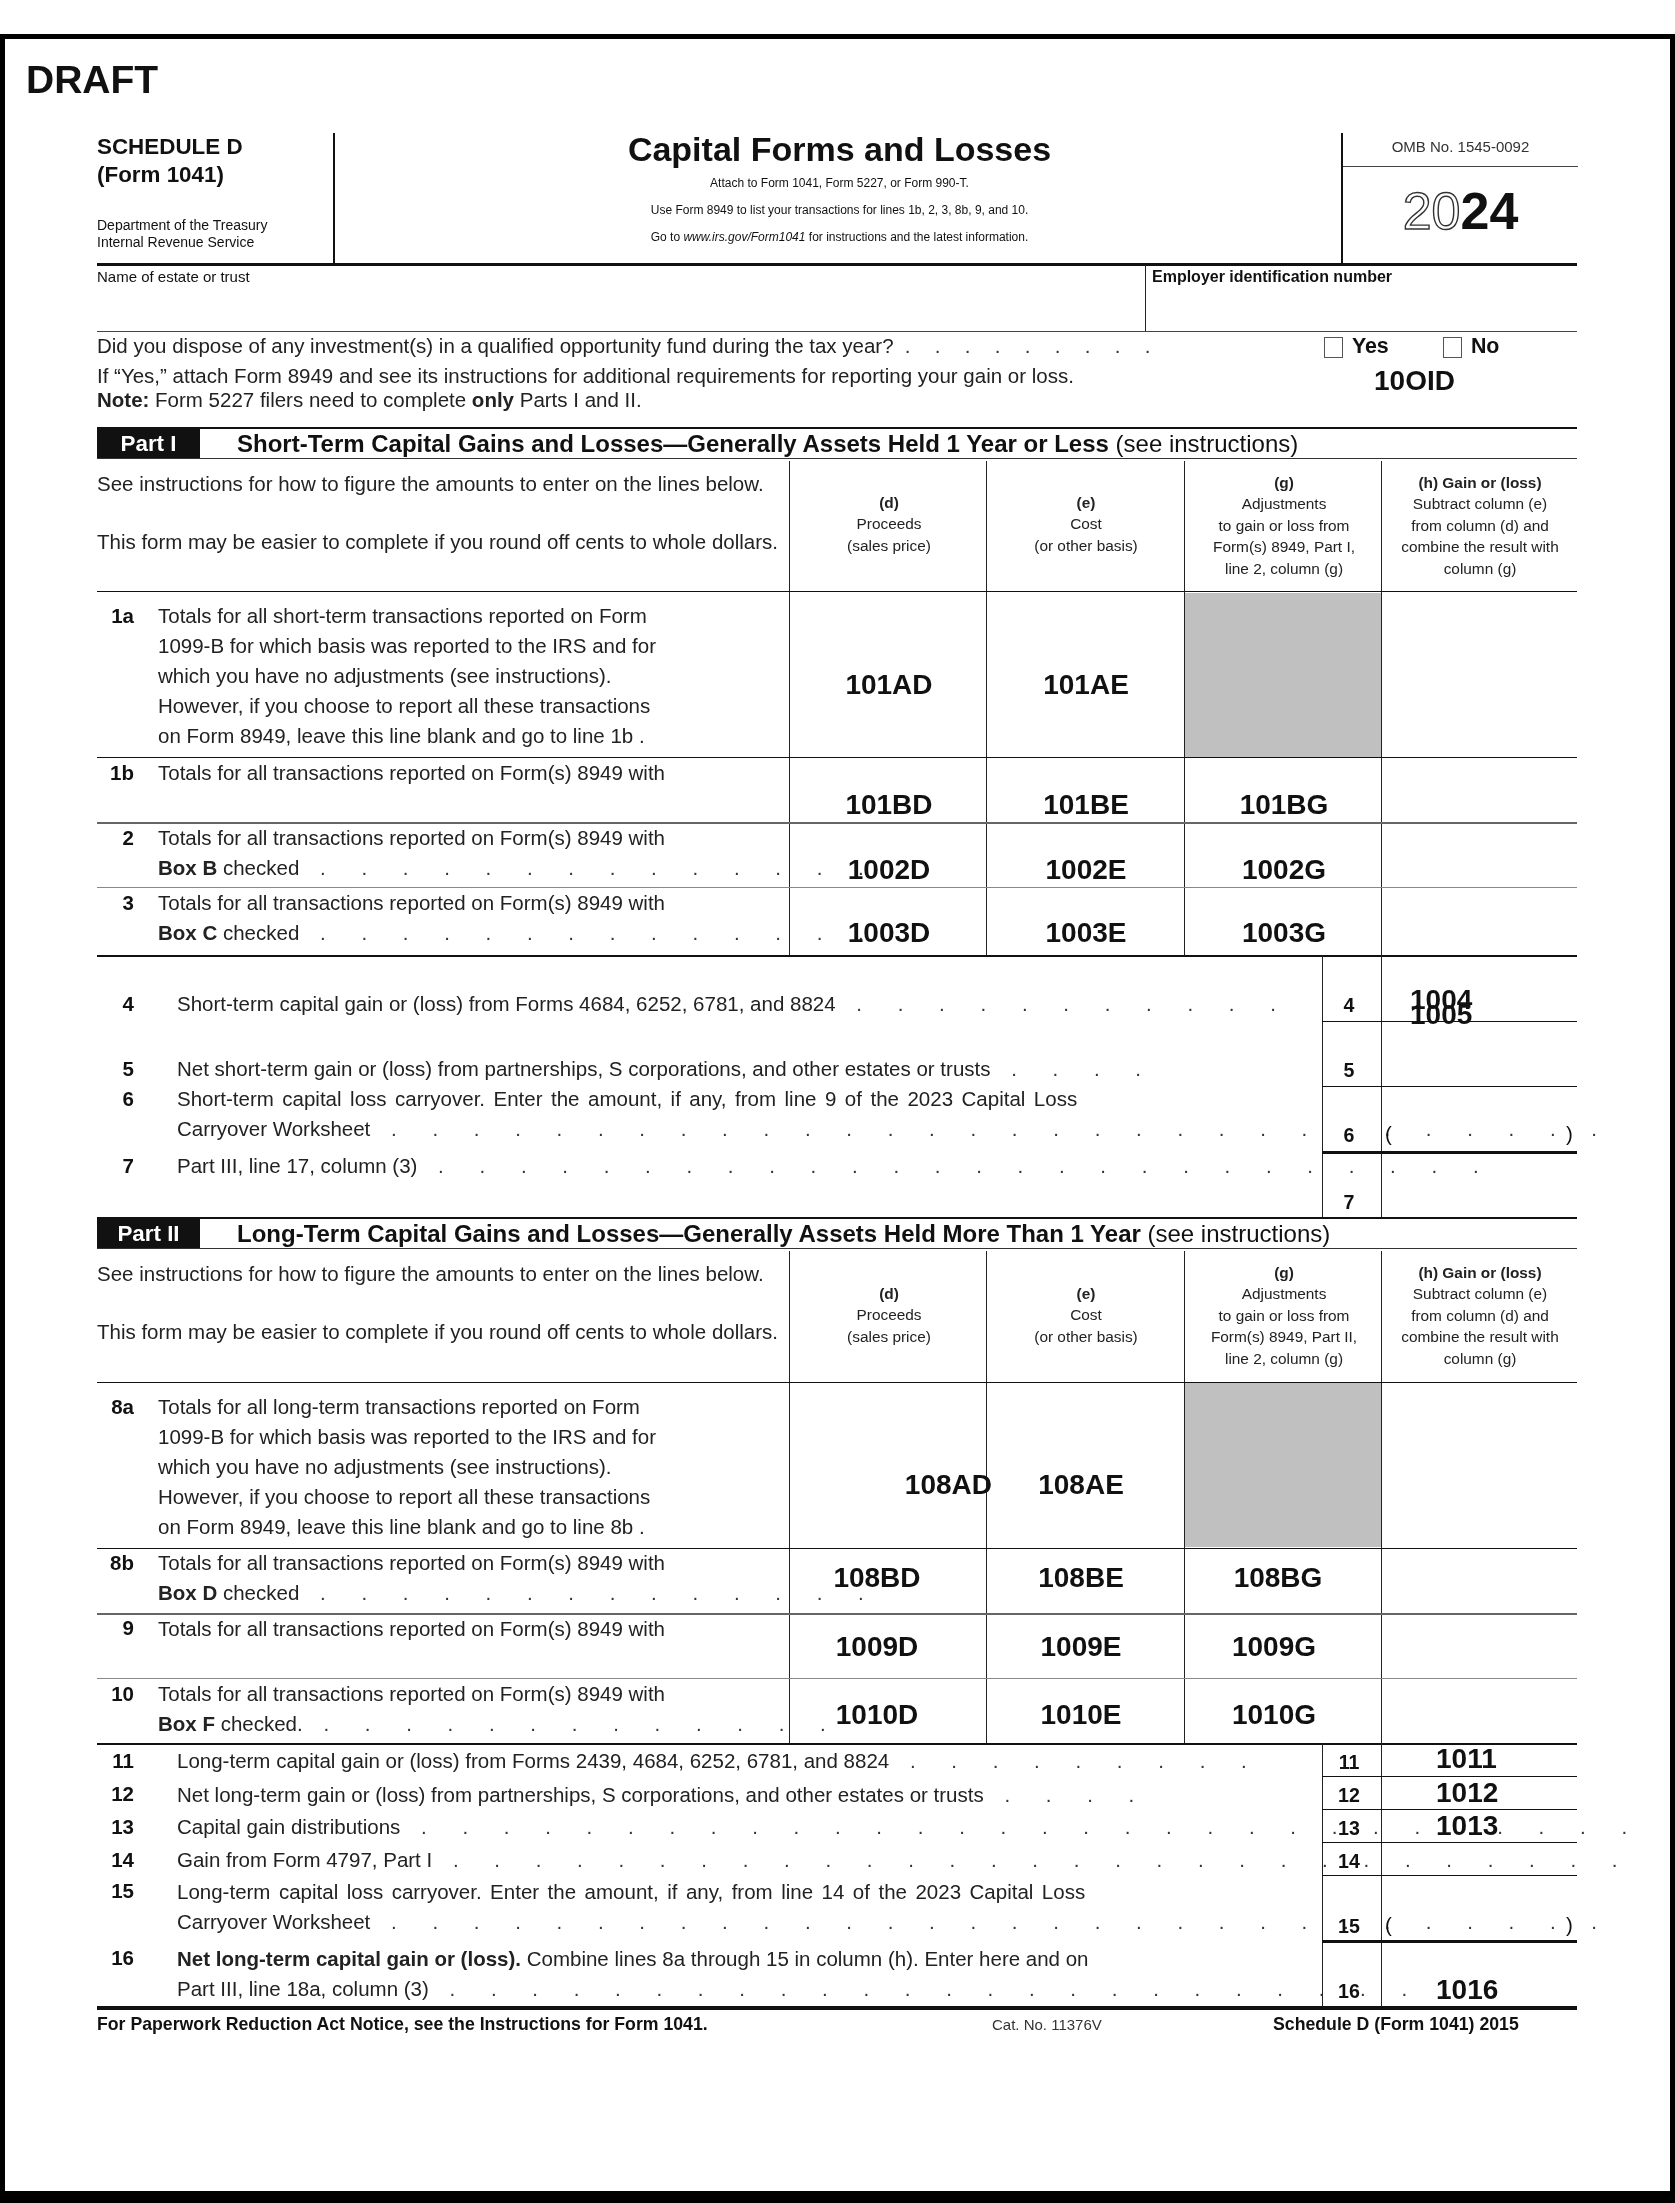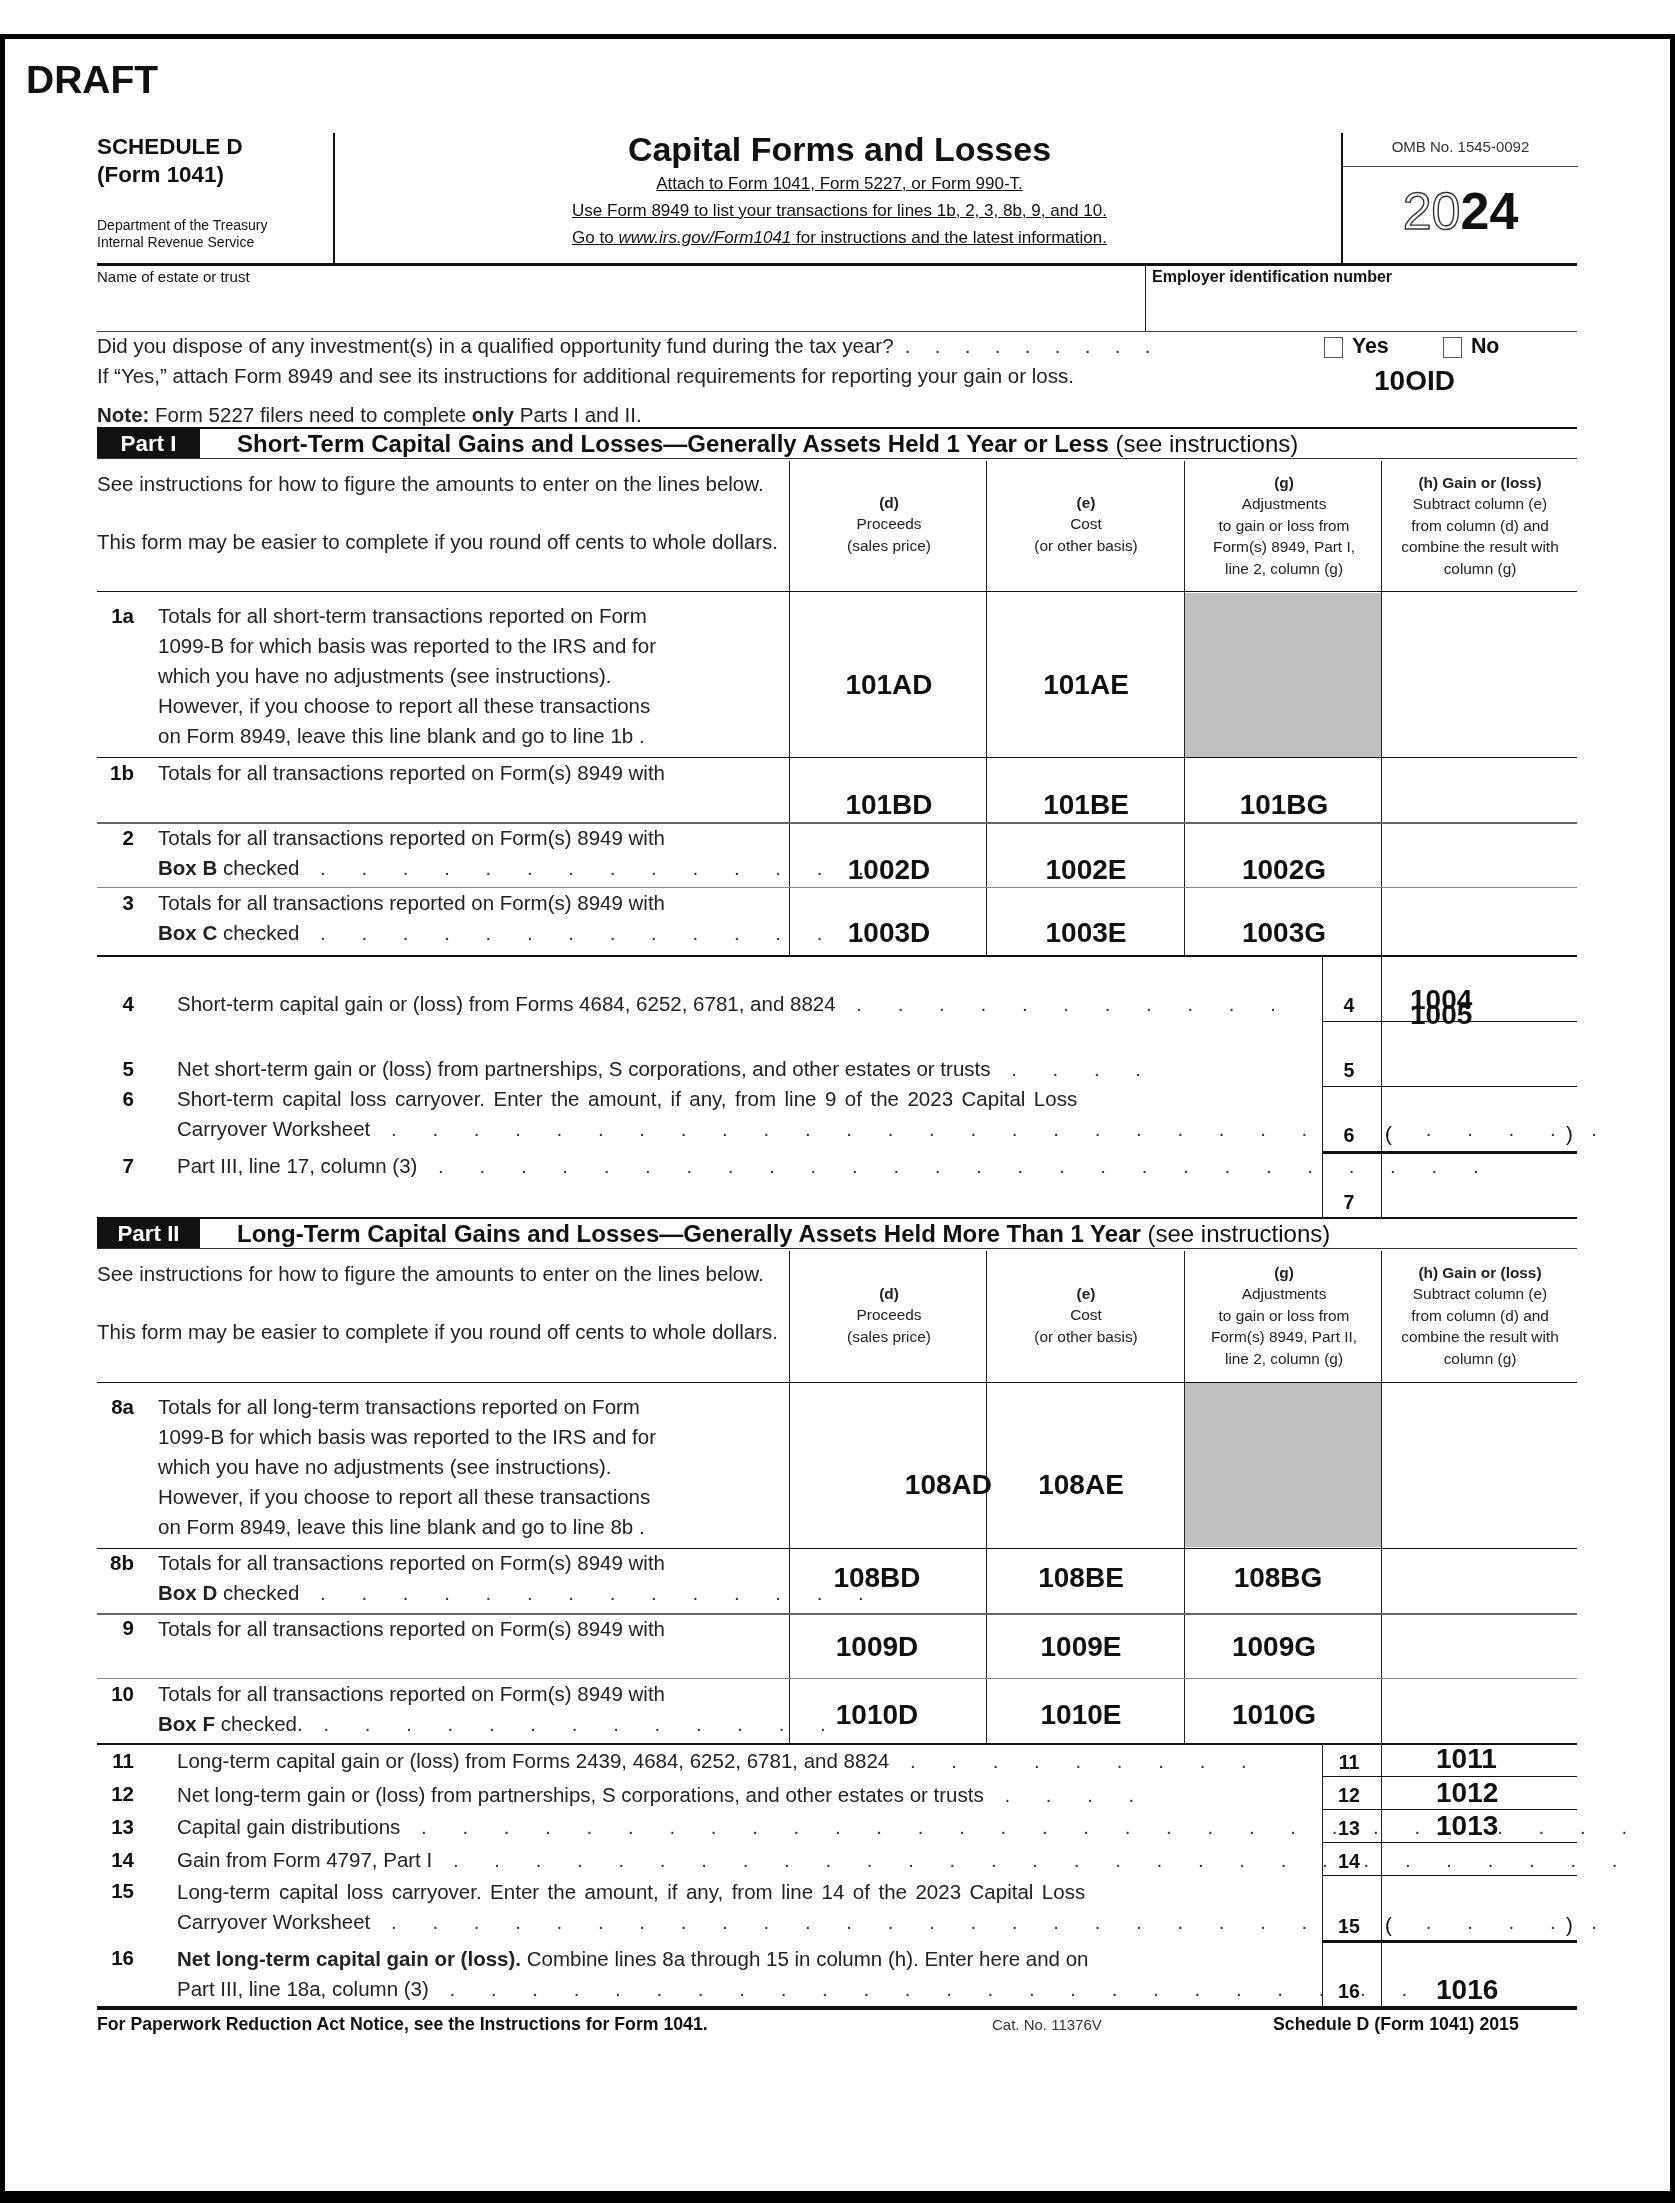--- a/index.html
+++ b/index.html
@@ -10,21 +10,21 @@
            border: 5.6px solid #000; border-bottom-width: 13px; }
   .abs { position: absolute; }
   .draft { left: 26px; top: 58px; font-size: 39px; font-weight: bold; letter-spacing: 0; }
 
   
   .hdr-left { left: 97px; top: 133px; width: 238px; height: 131px; border-right: 2.8px solid #111; }
   .sched { font-size: 22.4px; font-weight: bold; line-height: 28px; }
   .dept { position: absolute; top: 84px; font-size: 14px; line-height: 17px; }
   .hdr-center { left: 336px; top: 129px; width: 1007px; text-align: center; }
   .title { font-size: 34px; font-weight: bold; line-height: 41px; }
-  .sub { font-size: 17px; line-height: 27px; font-weight: bold; text-decoration: underline; }
+  .sub { font-size: 12px; line-height: 27px; font-weight: bold; }
   .sub i { font-style: italic; }
   .hdr-right { left: 1341px; top: 133px; width: 237px; height: 131px; border-left: 2.8px solid #111; }
   .omb { position: absolute; left: 0; top: 0; width: 100%; height: 34px; border-bottom: 1.9px solid #444;
          font-size: 15px; text-align: center; line-height: 28px; color: #333; }
   .year { position: absolute; left: 0; top: 50px; width: 100%; text-align: center; font-size: 52px; font-weight: bold; line-height: 56px; }
   .year .outline { color: #fff; -webkit-text-stroke: 1.4px #333; font-weight: normal; }
 
   .hline { position: absolute; background: #111; }
 
   .small { font-size: 15px; }
@@ -98,21 +98,21 @@
 </div>
 <div class="abs yn" style="left:1324px; top:334px;">
   <span class="cb"></span><span>Yes</span>
 </div>
 <div class="abs yn" style="left:1443px; top:334px;">
   <span class="cb"></span><span>No</span>
 </div>
 <div class="abs txt" style="left:97px; top:364px; white-space:nowrap;">If “Yes,” attach Form 8949 and see its instructions for additional requirements for reporting your gain or loss.</div>
 <div class="abs" style="left:1374px; top:365px; font-size:28px; font-weight:bold;">10OID</div>
 
-<div class="abs txt" style="left:97px; top:403px;">
+<div class="abs txt" style="left:97px; top:388px;">
   <b>Note:</b><span> Form 5227 filers need to complete </span><b>only</b><span> Parts I and II.</span>
 </div>
 
 <div class="part-bar" style="top:427px;">
   <div class="part-tag">Part I</div>
   <div class="part-title"><b>Short-Term Capital Gains and Losses—Generally Assets Held 1 Year or Less</b><span> (see instructions)</span></div>
 </div>
 
 <div class="abs txt" style="left:97px; top:472px; width:685px;">See instructions for how to figure the amounts to enter on the lines below.</div>
 <div class="abs txt" style="left:97px; top:530px; width:685px;">This form may be easier to complete if you round off cents to whole dollars.</div>

